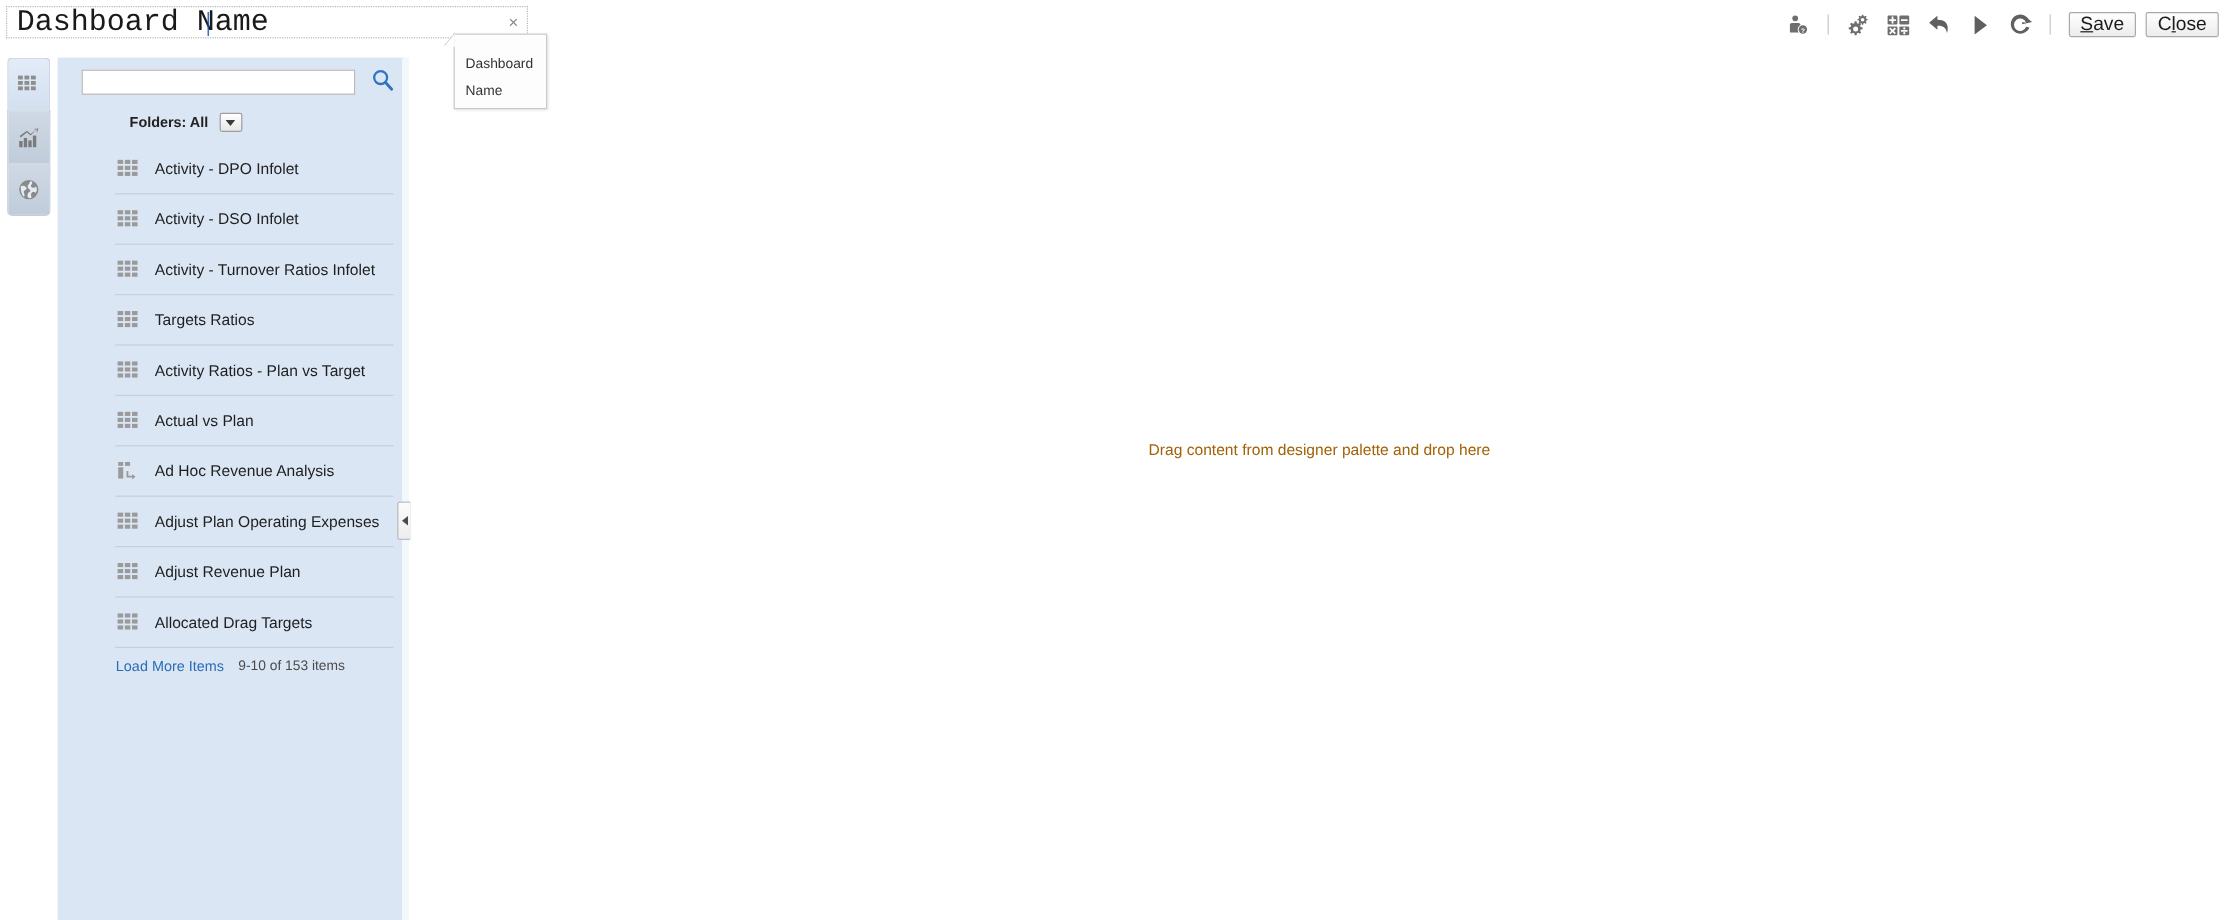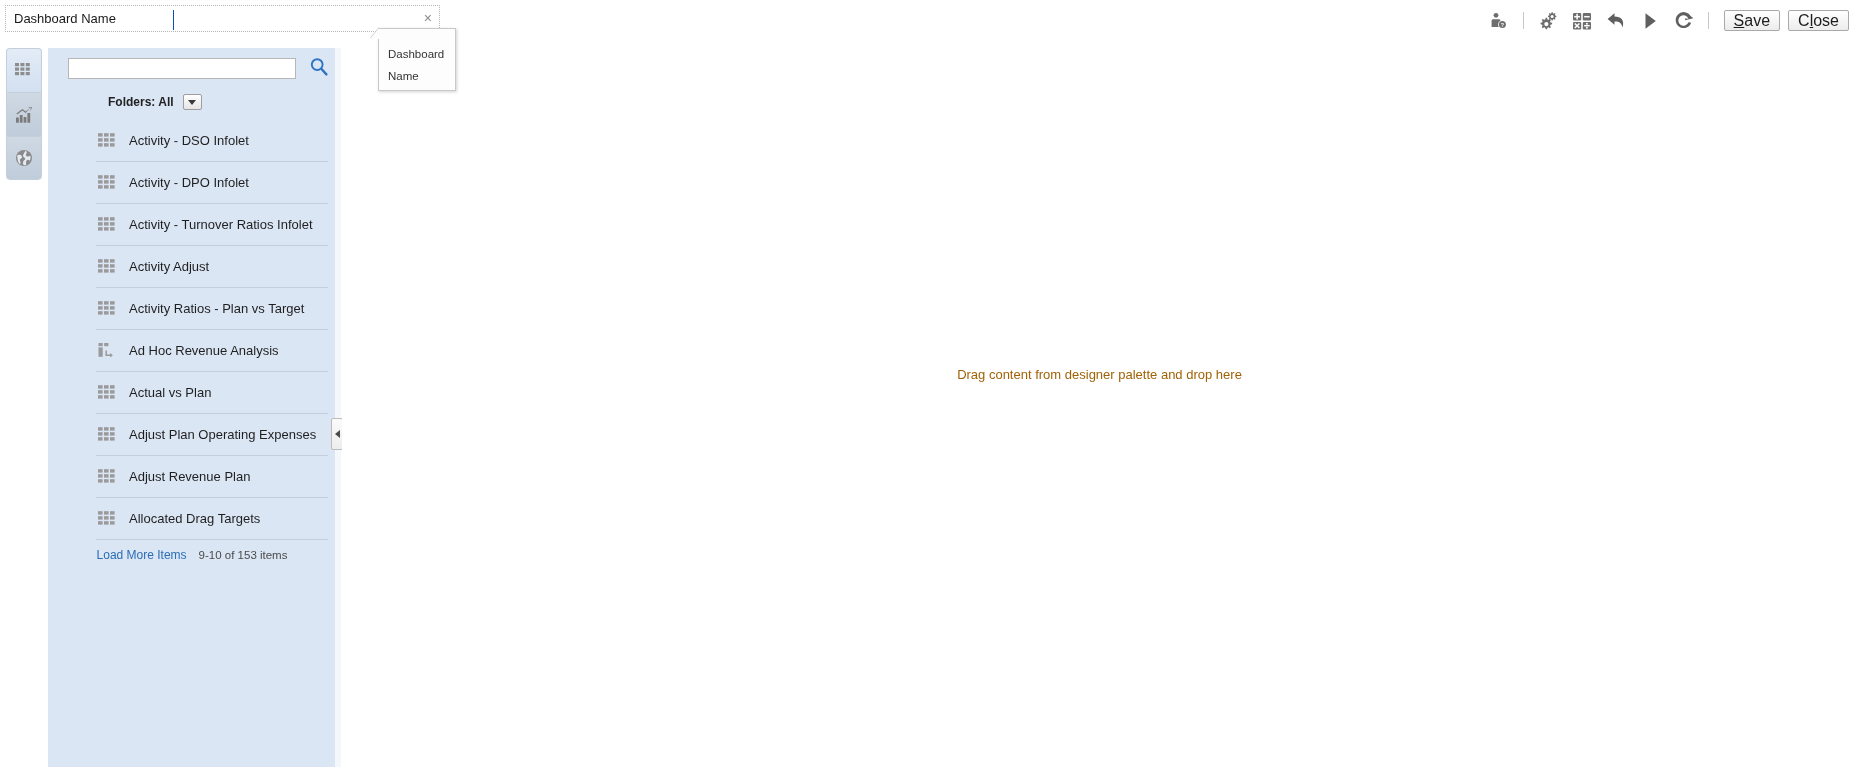--- a/index.html
+++ b/index.html
@@ -17,22 +17,22 @@
     background: #ffffff;
   }
   #title-field-wrap {
     position: absolute; left: 5px; top: 5px; width: 435px; height: 27px;
     border: 1px dotted #b6b6b6;
     background: #ffffff;
     display: flex; align-items: center;
   }
   #title-input {
     border: 0; outline: 0; background: transparent;
-    font-family: Liberation Sans, sans-serif;
-    font-size: 13px; color: #1a1a1a;
+    font-family: Liberation Mono, monospace;
+    font-size: 25px; color: #1a1a1a;
     padding: 0 0 0 8px; margin: 0;
     width: 395px; height: 24px; line-height: 24px;
     caret-color: #1060c8;
   }
   #title-caret {
     position: absolute; left: 167px; top: 4px;
     width: 1px; height: 20px; background: #0a50b5;
   }
   #title-clear {
     position: absolute; right: 7px; top: 4px;
@@ -379,125 +379,125 @@
               <rect x="13" y="2.2" width="4.6" height="3.4"></rect>
               <rect x="1" y="7.2" width="4.6" height="3.4"></rect>
               <rect x="7" y="7.2" width="4.6" height="3.4"></rect>
               <rect x="13" y="7.2" width="4.6" height="3.4"></rect>
               <rect x="1" y="12.2" width="4.6" height="3.4"></rect>
               <rect x="7" y="12.2" width="4.6" height="3.4"></rect>
               <rect x="13" y="12.2" width="4.6" height="3.4"></rect>
             </g>
           </svg>
         </span>
+        <span class="li-label">Activity - DPO Infolet</span>
+      </div>
+      <div class="li">
+        <span class="li-icon">
+          <svg width="20" height="20" viewBox="0 0 20 20">
+            <g fill="#9a9a9a">
+              <rect x="1" y="2.2" width="4.6" height="3.4"></rect>
+              <rect x="7" y="2.2" width="4.6" height="3.4"></rect>
+              <rect x="13" y="2.2" width="4.6" height="3.4"></rect>
+              <rect x="1" y="7.2" width="4.6" height="3.4"></rect>
+              <rect x="7" y="7.2" width="4.6" height="3.4"></rect>
+              <rect x="13" y="7.2" width="4.6" height="3.4"></rect>
+              <rect x="1" y="12.2" width="4.6" height="3.4"></rect>
+              <rect x="7" y="12.2" width="4.6" height="3.4"></rect>
+              <rect x="13" y="12.2" width="4.6" height="3.4"></rect>
+            </g>
+          </svg>
+        </span>
         <span class="li-label">Activity - DSO Infolet</span>
       </div>
       <div class="li">
         <span class="li-icon">
           <svg width="20" height="20" viewBox="0 0 20 20">
             <g fill="#9a9a9a">
               <rect x="1" y="2.2" width="4.6" height="3.4"></rect>
               <rect x="7" y="2.2" width="4.6" height="3.4"></rect>
               <rect x="13" y="2.2" width="4.6" height="3.4"></rect>
               <rect x="1" y="7.2" width="4.6" height="3.4"></rect>
               <rect x="7" y="7.2" width="4.6" height="3.4"></rect>
               <rect x="13" y="7.2" width="4.6" height="3.4"></rect>
               <rect x="1" y="12.2" width="4.6" height="3.4"></rect>
               <rect x="7" y="12.2" width="4.6" height="3.4"></rect>
               <rect x="13" y="12.2" width="4.6" height="3.4"></rect>
             </g>
           </svg>
         </span>
-        <span class="li-label">Activity - DPO Infolet</span>
-      </div>
-      <div class="li">
-        <span class="li-icon">
-          <svg width="20" height="20" viewBox="0 0 20 20">
-            <g fill="#9a9a9a">
-              <rect x="1" y="2.2" width="4.6" height="3.4"></rect>
-              <rect x="7" y="2.2" width="4.6" height="3.4"></rect>
-              <rect x="13" y="2.2" width="4.6" height="3.4"></rect>
-              <rect x="1" y="7.2" width="4.6" height="3.4"></rect>
-              <rect x="7" y="7.2" width="4.6" height="3.4"></rect>
-              <rect x="13" y="7.2" width="4.6" height="3.4"></rect>
-              <rect x="1" y="12.2" width="4.6" height="3.4"></rect>
-              <rect x="7" y="12.2" width="4.6" height="3.4"></rect>
-              <rect x="13" y="12.2" width="4.6" height="3.4"></rect>
-            </g>
-          </svg>
-        </span>
         <span class="li-label">Activity - Turnover Ratios Infolet</span>
       </div>
       <div class="li">
         <span class="li-icon">
           <svg width="20" height="20" viewBox="0 0 20 20">
             <g fill="#9a9a9a">
               <rect x="1" y="2.2" width="4.6" height="3.4"></rect>
               <rect x="7" y="2.2" width="4.6" height="3.4"></rect>
               <rect x="13" y="2.2" width="4.6" height="3.4"></rect>
               <rect x="1" y="7.2" width="4.6" height="3.4"></rect>
               <rect x="7" y="7.2" width="4.6" height="3.4"></rect>
               <rect x="13" y="7.2" width="4.6" height="3.4"></rect>
               <rect x="1" y="12.2" width="4.6" height="3.4"></rect>
               <rect x="7" y="12.2" width="4.6" height="3.4"></rect>
               <rect x="13" y="12.2" width="4.6" height="3.4"></rect>
             </g>
           </svg>
         </span>
-        <span class="li-label">Activity Adjust</span>
+        <span class="li-label">Targets Ratios</span>
       </div>
       <div class="li">
         <span class="li-icon">
           <svg width="20" height="20" viewBox="0 0 20 20">
             <g fill="#9a9a9a">
               <rect x="1" y="2.2" width="4.6" height="3.4"></rect>
               <rect x="7" y="2.2" width="4.6" height="3.4"></rect>
               <rect x="13" y="2.2" width="4.6" height="3.4"></rect>
               <rect x="1" y="7.2" width="4.6" height="3.4"></rect>
               <rect x="7" y="7.2" width="4.6" height="3.4"></rect>
               <rect x="13" y="7.2" width="4.6" height="3.4"></rect>
               <rect x="1" y="12.2" width="4.6" height="3.4"></rect>
               <rect x="7" y="12.2" width="4.6" height="3.4"></rect>
               <rect x="13" y="12.2" width="4.6" height="3.4"></rect>
             </g>
           </svg>
         </span>
         <span class="li-label">Activity Ratios - Plan vs Target</span>
+      </div>
+      <div class="li">
+        <span class="li-icon">
+          <svg width="20" height="20" viewBox="0 0 20 20">
+            <g fill="#9a9a9a">
+              <rect x="1" y="2.2" width="4.6" height="3.4"></rect>
+              <rect x="7" y="2.2" width="4.6" height="3.4"></rect>
+              <rect x="13" y="2.2" width="4.6" height="3.4"></rect>
+              <rect x="1" y="7.2" width="4.6" height="3.4"></rect>
+              <rect x="7" y="7.2" width="4.6" height="3.4"></rect>
+              <rect x="13" y="7.2" width="4.6" height="3.4"></rect>
+              <rect x="1" y="12.2" width="4.6" height="3.4"></rect>
+              <rect x="7" y="12.2" width="4.6" height="3.4"></rect>
+              <rect x="13" y="12.2" width="4.6" height="3.4"></rect>
+            </g>
+          </svg>
+        </span>
+        <span class="li-label">Actual vs Plan</span>
       </div>
       <div class="li">
         <span class="li-icon">
           <svg width="20" height="20" viewBox="0 0 20 20">
             <g fill="#9a9a9a">
               <rect x="1.5" y="2" width="4.2" height="3.2"></rect>
               <rect x="7.2" y="2" width="4.2" height="3.2"></rect>
               <rect x="1.5" y="6.4" width="4.2" height="9.4"></rect>
             </g>
             <path d="M9.2 9.6 L9.2 14.2 L14.6 14.2" fill="none" stroke="#9a9a9a" stroke-width="1.5"></path>
             <path d="M13.2 11.9 L15.9 14.2 L13.2 16.5 Z" fill="#9a9a9a"></path>
           </svg>
         </span>
         <span class="li-label">Ad Hoc Revenue Analysis</span>
-      </div>
-      <div class="li">
-        <span class="li-icon">
-          <svg width="20" height="20" viewBox="0 0 20 20">
-            <g fill="#9a9a9a">
-              <rect x="1" y="2.2" width="4.6" height="3.4"></rect>
-              <rect x="7" y="2.2" width="4.6" height="3.4"></rect>
-              <rect x="13" y="2.2" width="4.6" height="3.4"></rect>
-              <rect x="1" y="7.2" width="4.6" height="3.4"></rect>
-              <rect x="7" y="7.2" width="4.6" height="3.4"></rect>
-              <rect x="13" y="7.2" width="4.6" height="3.4"></rect>
-              <rect x="1" y="12.2" width="4.6" height="3.4"></rect>
-              <rect x="7" y="12.2" width="4.6" height="3.4"></rect>
-              <rect x="13" y="12.2" width="4.6" height="3.4"></rect>
-            </g>
-          </svg>
-        </span>
-        <span class="li-label">Actual vs Plan</span>
       </div>
       <div class="li">
         <span class="li-icon">
           <svg width="20" height="20" viewBox="0 0 20 20">
             <g fill="#9a9a9a">
               <rect x="1" y="2.2" width="4.6" height="3.4"></rect>
               <rect x="7" y="2.2" width="4.6" height="3.4"></rect>
               <rect x="13" y="2.2" width="4.6" height="3.4"></rect>
               <rect x="1" y="7.2" width="4.6" height="3.4"></rect>
               <rect x="7" y="7.2" width="4.6" height="3.4"></rect>

